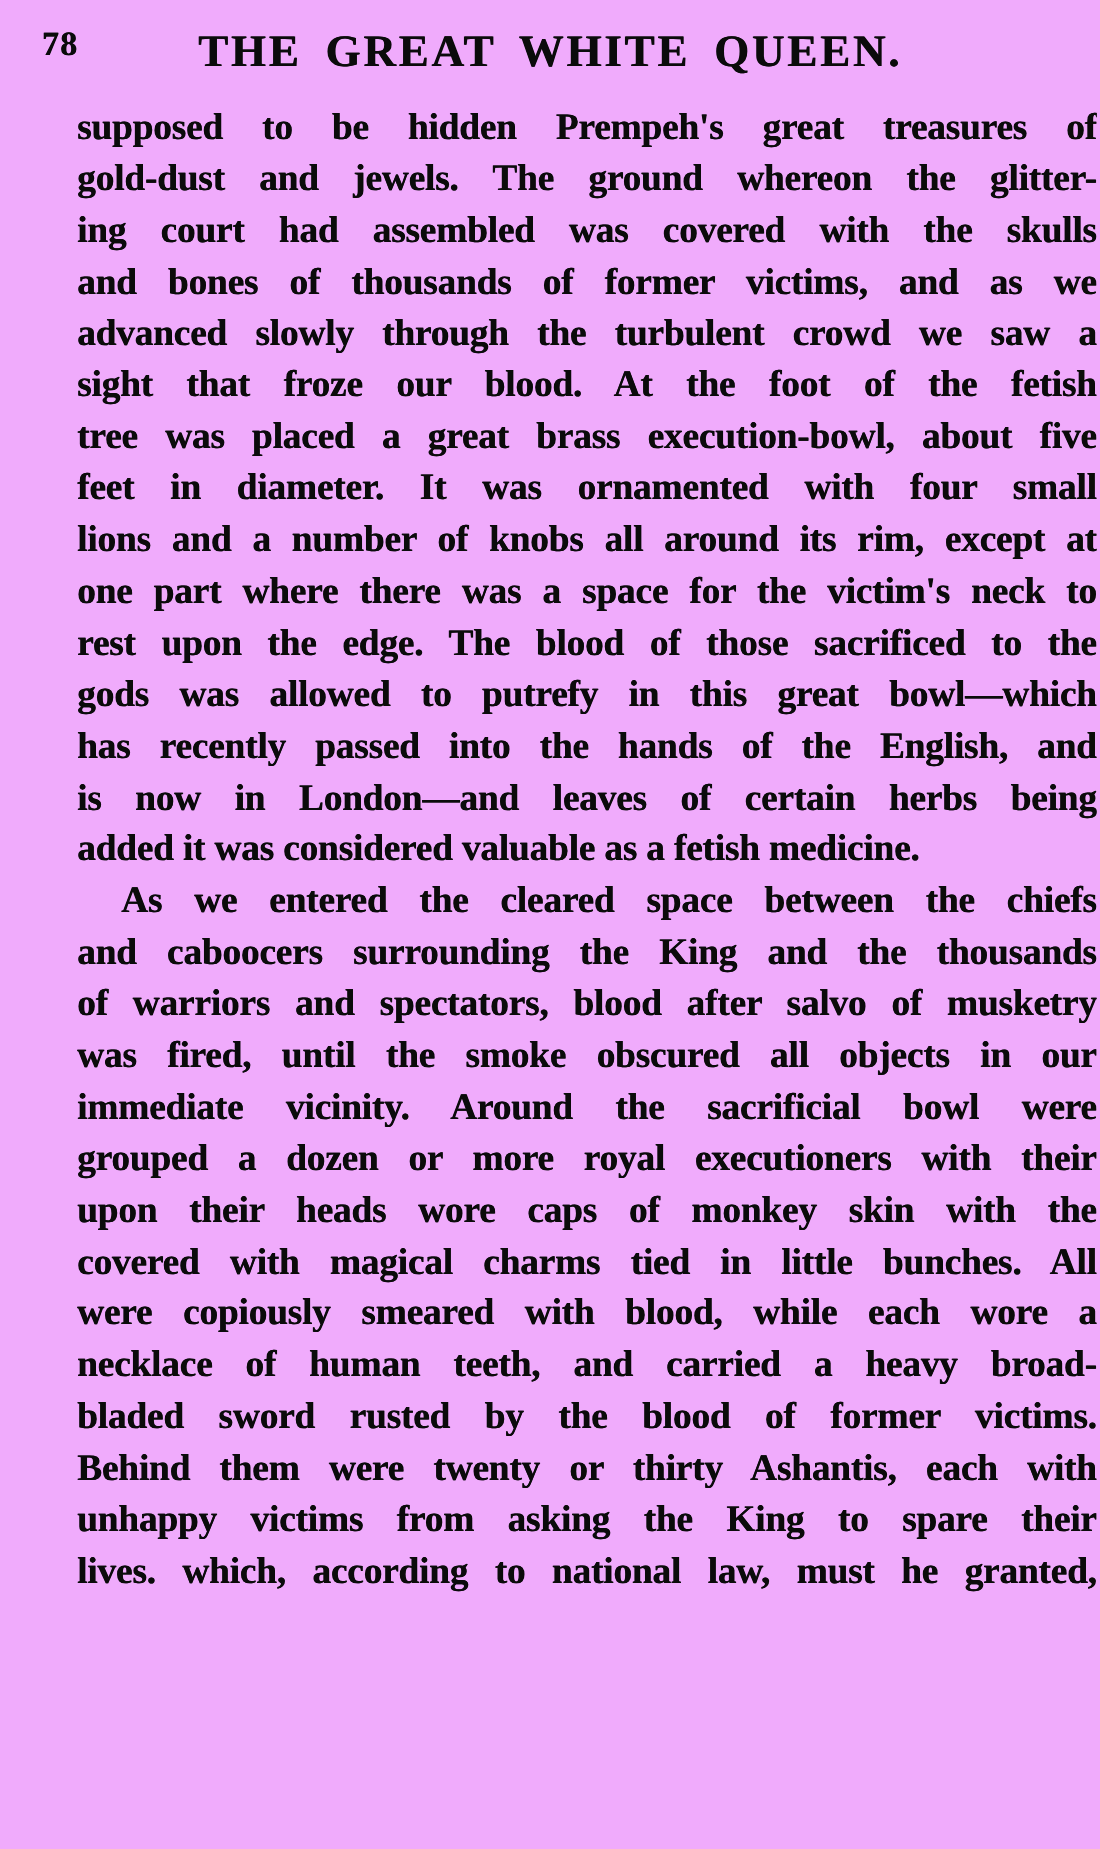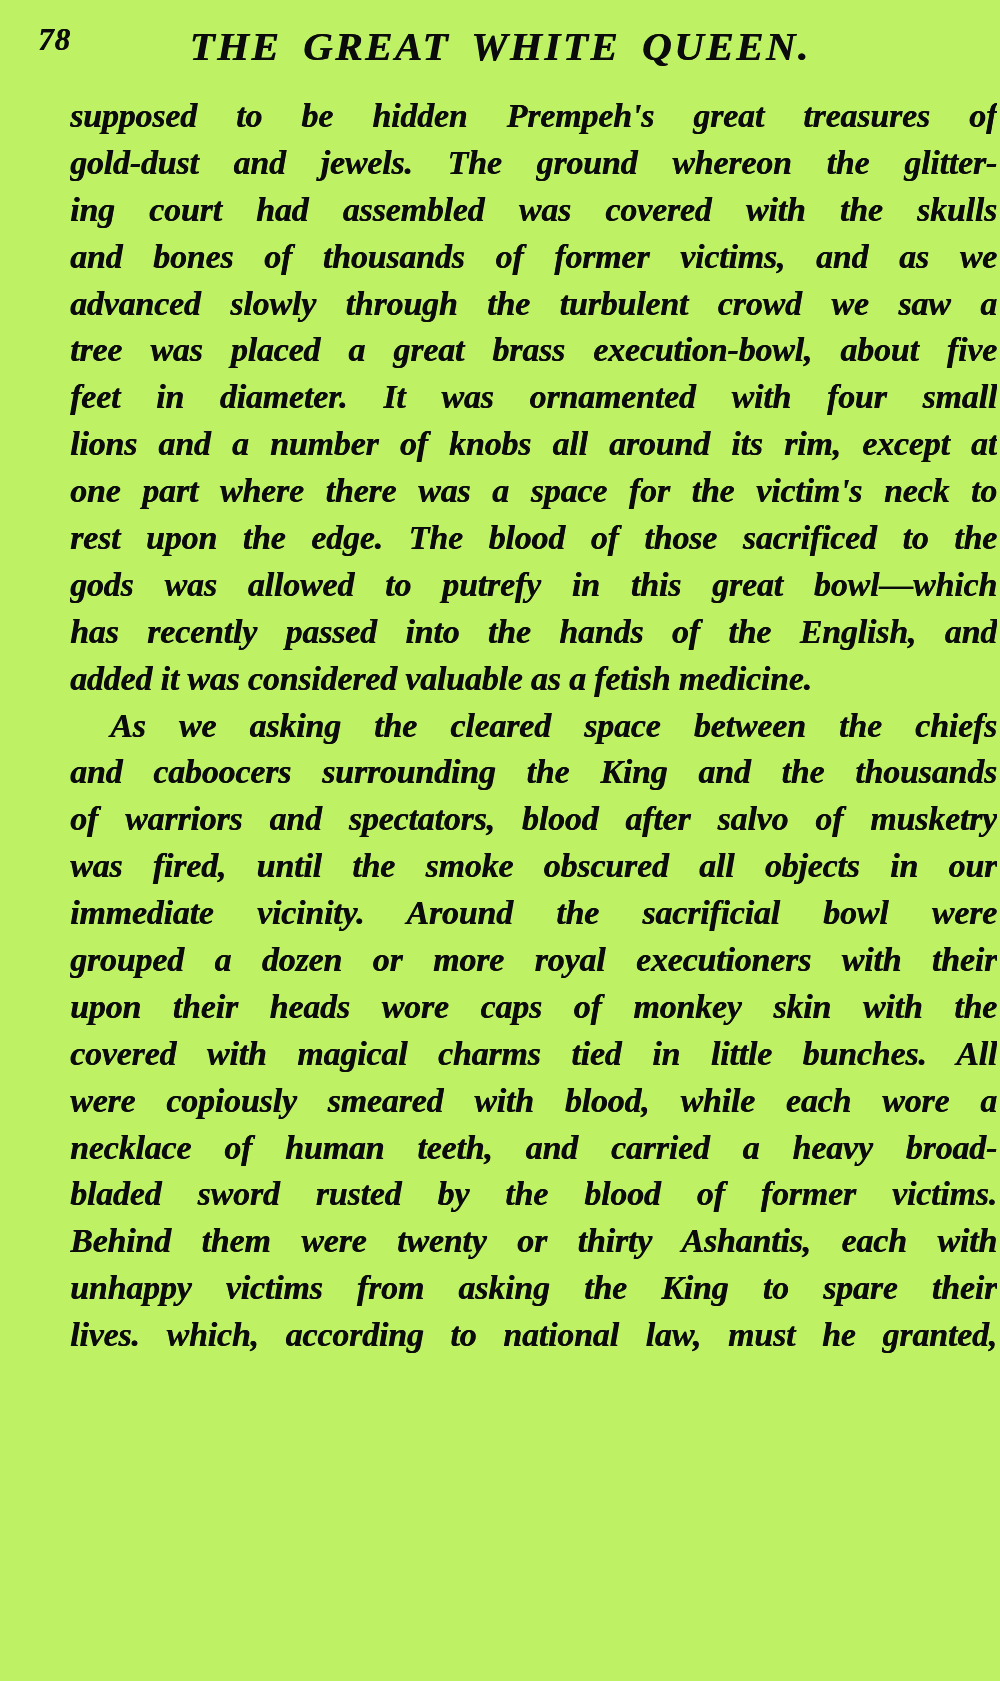--- a/index.html
+++ b/index.html
@@ -11,22 +11,21 @@
     width: 1000px;
     height: 1681px;
     position: relative;
     overflow: hidden;
     font-family: "Liberation Serif", serif;
     color: #0b0b0b;
   }
   .scan-page {
     position: absolute;
     inset: 0;
-    background: #bef264;
-    font-style: italic;
+    background: #f0abfc;
   }
   .running-head {
     position: absolute;
     top: 20px;
     left: 0;
     right: 0;
     height: 40px;
   }
   .page-number {
     position: absolute;
@@ -86,29 +85,31 @@
     <span class="page-number">78</span>
     <span class="head-title">THE GREAT WHITE QUEEN.</span>
   </div>
 
   <div class="page-body">
       <div class="line">supposed to be hidden Prempeh's great treasures of</div>
       <div class="line">gold-dust and jewels. The ground whereon the glitter-</div>
       <div class="line">ing court had assembled was covered with the skulls</div>
       <div class="line">and bones of thousands of former victims, and as we</div>
       <div class="line">advanced slowly through the turbulent crowd we saw a</div>
+      <div class="line">sight that froze our blood. At the foot of the fetish</div>
       <div class="line">tree was placed a great brass execution-bowl, about five</div>
       <div class="line">feet in diameter. It was ornamented with four small</div>
       <div class="line">lions and a number of knobs all around its rim, except at</div>
       <div class="line">one part where there was a space for the victim's neck to</div>
       <div class="line">rest upon the edge. The blood of those sacrificed to the</div>
       <div class="line">gods was allowed to putrefy in this great bowl—which</div>
       <div class="line">has recently passed into the hands of the English, and</div>
+      <div class="line">is now in London—and leaves of certain herbs being</div>
       <div class="line no-just">added it was considered valuable as a fetish medicine.</div>
-      <div class="line indent">As we asking the cleared space between the chiefs</div>
+      <div class="line indent">As we entered the cleared space between the chiefs</div>
       <div class="line">and caboocers surrounding the King and the thousands</div>
       <div class="line">of warriors and spectators, blood after salvo of musketry</div>
       <div class="line">was fired, until the smoke obscured all objects in our</div>
       <div class="line">immediate vicinity. Around the sacrificial bowl were</div>
       <div class="line">grouped a dozen or more royal executioners with their</div>
       <div class="line">upon their heads wore caps of monkey skin with the</div>
       <div class="line">covered with magical charms tied in little bunches. All</div>
       <div class="line">were copiously smeared with blood, while each wore a</div>
       <div class="line">necklace of human teeth, and carried a heavy broad-</div>
       <div class="line">bladed sword rusted by the blood of former victims.</div>

